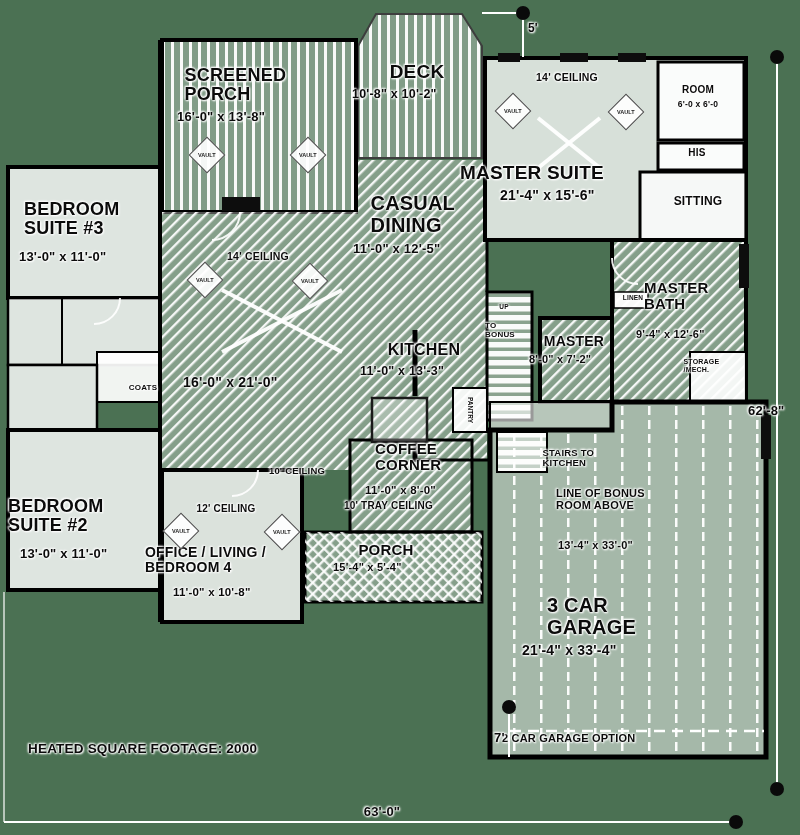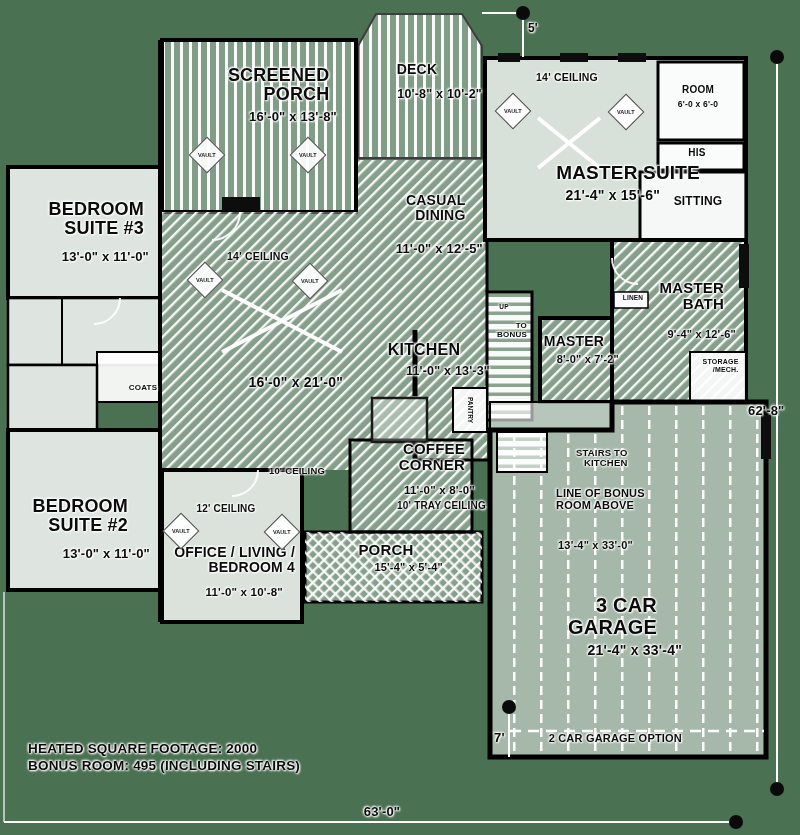--- a/index.html
+++ b/index.html
@@ -1,19 +1,19 @@
 <!DOCTYPE html>
 <html><head>
 <meta charset="utf-8">
 <style>
   html,body{margin:0;padding:0;}
   body{font-family:"Liberation Sans",sans-serif;}
   #plan{position:relative;width:800px;height:835px;background:#4b7153;overflow:hidden;}
   #plan svg{position:absolute;left:0;top:0;}
-  .lbl{position:absolute;transform:translateX(-50%);text-align:right;font-weight:bold;
+  .lbl{position:absolute;transform:translateX(-50%);text-align:left;font-weight:bold;
        color:#0b0b0b;line-height:1.08;letter-spacing:0.2px;white-space:normal;
        text-shadow:0 0 2px #fff,0 0 3px #fff,1px 1px 2px #fff,-1px -1px 2px #fff;}
   .la{transform:none;text-align:left;}
   .vault{position:absolute;width:24px;height:24px;transform:translate(-50%,-50%) rotate(45deg);
          background:rgba(255,255,255,0.92);border:1.5px solid #4a4a4a;
          display:flex;align-items:center;justify-content:center;}
   .vtxt{transform:rotate(-45deg);font-size:5.5px;font-weight:bold;color:#222;}
   .vert{position:absolute;writing-mode:vertical-rl;transform:translate(-50%,-50%);
         font-weight:bold;color:#111;font-size:6.5px;
         text-shadow:0 0 2px #fff,0 0 2px #fff;}
@@ -133,55 +133,55 @@
     <circle cx="777" cy="57" r="7"></circle>
     <circle cx="777" cy="789" r="7"></circle>
     <circle cx="736" cy="822" r="7"></circle>
     <circle cx="509" cy="707" r="7"></circle>
   </g>
 </svg>
 
 <div class="lbl" style="left:257px;top:66px;font-size:18px;width:145px">SCREENED PORCH</div>
 <div class="lbl" style="left:257px;top:110px;font-size:13px;width:160px">16'-0" x 13'-8"</div>
 
-<div class="lbl" style="left:417px;top:62px;font-size:14px">DECK</div>
+<div class="lbl" style="left:417px;top:62px;font-size:19px">DECK</div>
 <div class="lbl" style="left:417px;top:88px;font-size:12.5px;width:130px">10'-8" x 10'-2"</div>
 
 <div class="lbl" style="left:567px;top:72px;font-size:10.5px">14' CEILING</div>
 <div class="lbl" style="left:580px;top:163px;font-size:19px;width:240px">MASTER SUITE</div>
 <div class="lbl" style="left:580px;top:188px;font-size:14px;width:160px">21'-4" x 15'-6"</div>
 
 <div class="lbl" style="left:698px;top:85px;font-size:10px">ROOM</div>
 <div class="lbl" style="left:698px;top:100px;font-size:8.5px">6'-0 x 6'-0</div>
 <div class="lbl" style="left:697px;top:148px;font-size:10px">HIS</div>
 <div class="lbl" style="left:698px;top:195px;font-size:12px">SITTING</div>
 
 <div class="lbl" style="left:84px;top:200px;font-size:18px;width:120px">BEDROOM SUITE #3</div>
 <div class="lbl" style="left:84px;top:250px;font-size:13px;width:130px">13'-0" x 11'-0"</div>
 
-<div class="lbl" style="left:418px;top:193px;font-size:14px;width:95px">CASUAL DINING</div>
+<div class="lbl" style="left:418px;top:193px;font-size:20px;width:95px">CASUAL DINING</div>
 <div class="lbl" style="left:418px;top:242px;font-size:13px;width:130px">11'-0" x 12'-5"</div>
 
 <div class="lbl" style="left:258px;top:251px;font-size:10.5px">14' CEILING</div>
 <div class="lbl" style="left:263px;top:375px;font-size:14px;width:160px">16'-0" x 21'-0"</div>
 
 <div class="lbl" style="left:424px;top:341px;font-size:16px">KITCHEN</div>
 <div class="lbl" style="left:425px;top:365px;font-size:12.5px;width:130px">11'-0" x 13'-3"</div>
 
 <div class="lbl" style="left:574px;top:334px;font-size:14px">MASTER</div>
 <div class="lbl" style="left:574px;top:354px;font-size:11px;width:90px">8'-0" x 7'-2"</div>
 
 <div class="lbl" style="left:684px;top:280px;font-size:15px;width:80px">MASTER BATH</div>
 <div class="lbl" style="left:686px;top:329px;font-size:11px;width:100px">9'-4" x 12'-6"</div>
 <div class="lbl" style="left:633px;top:294px;font-size:6.5px">LINEN</div>
 <div class="lbl" style="left:711px;top:358px;font-size:7px;width:55px">STORAGE /MECH.</div>
 
 <div class="lbl" style="left:420px;top:441px;font-size:15px;width:90px">COFFEE CORNER</div>
 <div class="lbl" style="left:420px;top:484px;font-size:11.5px;width:110px">11'-0" x 8'-0"</div>
-<div class="lbl" style="left:418px;top:501px;font-size:10px;width:136px">10' TRAY CEILING</div>
+<div class="lbl" style="left:418px;top:501px;font-size:10px;width:148px">10' TRAY CEILING</div>
 <div class="lbl" style="left:297px;top:466px;font-size:9.5px">10' CEILING</div>
 
 <div class="lbl" style="left:68px;top:497px;font-size:18px;width:120px">BEDROOM SUITE #2</div>
 <div class="lbl" style="left:85px;top:547px;font-size:13px;width:130px">13'-0" x 11'-0"</div>
 
 <div class="lbl" style="left:226px;top:504px;font-size:10px">12' CEILING</div>
 <div class="lbl" style="left:220px;top:545px;font-size:14px;width:150px">OFFICE / LIVING / BEDROOM 4</div>
 <div class="lbl" style="left:228px;top:586px;font-size:11.5px;width:110px">11'-0" x 10'-8"</div>
 
 <div class="lbl" style="left:386px;top:542px;font-size:15px">PORCH</div>
@@ -200,21 +200,20 @@
 
 <div class="lbl" style="left:143px;top:384px;font-size:8px">COATS</div>
 <div class="vert" style="left:470px;top:410px">PANTRY</div>
 
 <div class="lbl la" style="left:528px;top:22px;font-size:12px">5'</div>
 <div class="lbl la" style="left:748px;top:404px;font-size:13px">62'-8"</div>
 <div class="lbl" style="left:382px;top:805px;font-size:13px">63'-0"</div>
 <div class="lbl la" style="left:494px;top:731px;font-size:13px">7'</div>
 
 <div class="lbl la" style="left:28px;top:742px;font-size:13.5px">HEATED SQUARE FOOTAGE: 2000</div>
-<div class="lbl la" style="left:28px;top:759px;font-size:13.5px">BONUS ROOM: 495 (INCLUDING STAIRS)</div>
 
 <div class="vault" style="left:207px;top:155px">
       <span class="vtxt">VAULT</span>
     </div>
 <div class="vault" style="left:308px;top:155px">
       <span class="vtxt">VAULT</span>
     </div>
 <div class="vault" style="left:513px;top:111px">
       <span class="vtxt">VAULT</span>
     </div>

